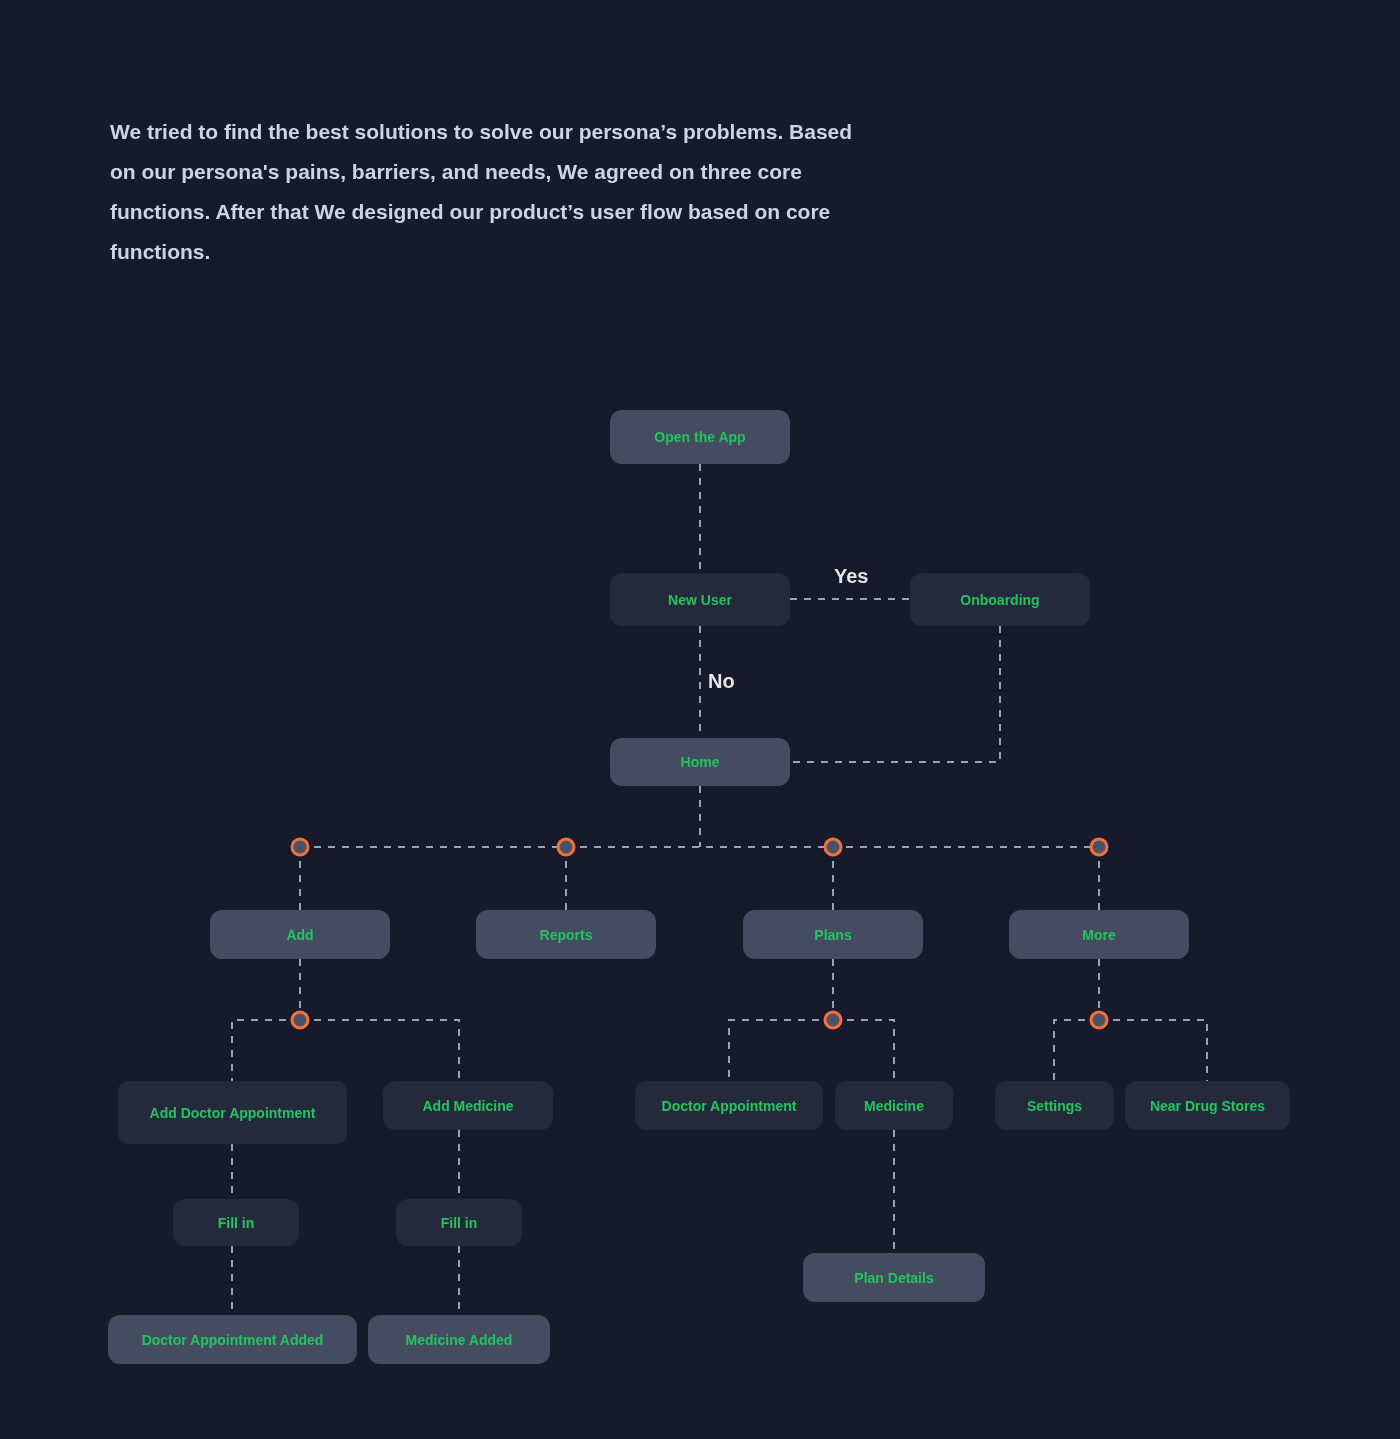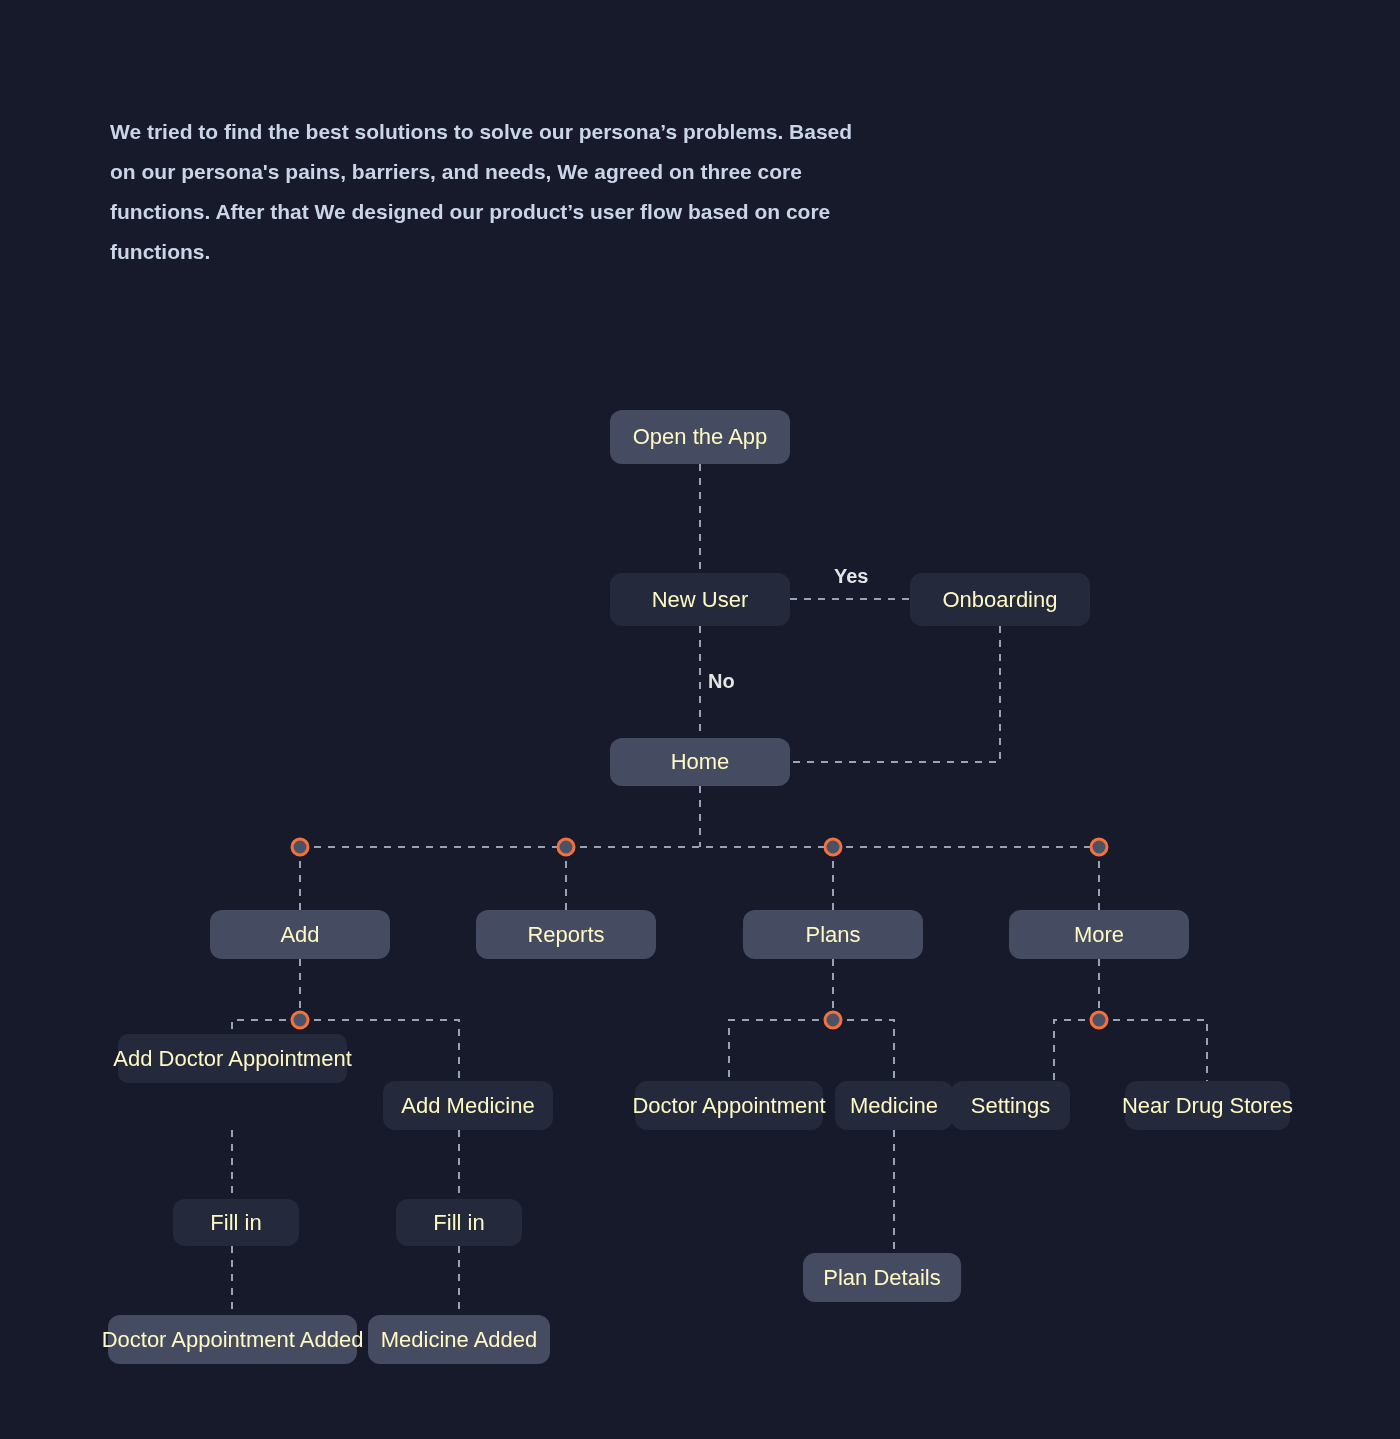--- a/index.html
+++ b/index.html
@@ -42,23 +42,23 @@
 
   .edges { position: absolute; left: 0; top: 0; width: 1400px; height: 1439px; }
 
   
   .node {
     position: absolute;
     display: flex;
     align-items: center;
     justify-content: center;
     border-radius: 12px;
-    color: #fef9c3;
-    font-size: 22px;
-    font-weight: 400;
+    color: #22c55e;
+    font-size: 14px;
+    font-weight: 700;
     text-align: center;
     white-space: nowrap;
     z-index: 3;
     padding: 0 14px;
   }
   .node.light { background: #454b61; }
   .node.dark  { background: #242a3c; }
 
   
   .junction {
@@ -118,29 +118,29 @@
     </svg>
   <div id="nodes-layer">
       <div class="node light" style="left: 610px; top: 410px; width: 180px; height: 54px;">Open the App</div>
       <div class="node dark" style="left: 610px; top: 573px; width: 180px; height: 53px;">New User</div>
       <div class="node dark" style="left: 910px; top: 573px; width: 180px; height: 53px;">Onboarding</div>
       <div class="node light" style="left: 610px; top: 738px; width: 180px; height: 48px;">Home</div>
       <div class="node light" style="left: 210px; top: 910px; width: 180px; height: 49px;">Add</div>
       <div class="node light" style="left: 476px; top: 910px; width: 180px; height: 49px;">Reports</div>
       <div class="node light" style="left: 743px; top: 910px; width: 180px; height: 49px;">Plans</div>
       <div class="node light" style="left: 1009px; top: 910px; width: 180px; height: 49px;">More</div>
-      <div class="node dark" style="left: 118px; top: 1034px; width: 229px; height: 49px; border-radius: 10px;">Add Doctor Appointment</div>
+      <div class="node dark" style="left: 118px; top: 1081px; width: 229px; height: 63px; border-radius: 10px;">Add Doctor Appointment</div>
       <div class="node dark" style="left: 383px; top: 1081px; width: 170px; height: 49px;">Add Medicine</div>
       <div class="node dark" style="left: 635px; top: 1081px; width: 188px; height: 49px;">Doctor Appointment</div>
       <div class="node dark" style="left: 835px; top: 1081px; width: 118px; height: 49px;">Medicine</div>
-      <div class="node dark" style="left: 951px; top: 1081px; width: 119px; height: 49px;">Settings</div>
+      <div class="node dark" style="left: 995px; top: 1081px; width: 119px; height: 49px;">Settings</div>
       <div class="node dark" style="left: 1125px; top: 1081px; width: 165px; height: 49px;">Near Drug Stores</div>
       <div class="node dark" style="left: 173px; top: 1199px; width: 126px; height: 47px;">Fill in</div>
       <div class="node dark" style="left: 396px; top: 1199px; width: 126px; height: 47px;">Fill in</div>
-      <div class="node light" style="left: 803px; top: 1253px; width: 158px; height: 49px;">Plan Details</div>
+      <div class="node light" style="left: 803px; top: 1253px; width: 182px; height: 49px;">Plan Details</div>
       <div class="node light" style="left: 108px; top: 1315px; width: 249px; height: 49px;">Doctor Appointment Added</div>
       <div class="node light" style="left: 368px; top: 1315px; width: 182px; height: 49px;">Medicine Added</div>
     </div>
   <div id="junctions-layer">
       <div class="junction" style="left: 300px; top: 847px;"></div>
       <div class="junction" style="left: 566px; top: 847px;"></div>
       <div class="junction" style="left: 833px; top: 847px;"></div>
       <div class="junction" style="left: 1099px; top: 847px;"></div>
       <div class="junction" style="left: 300px; top: 1020px;"></div>
       <div class="junction" style="left: 833px; top: 1020px;"></div>

